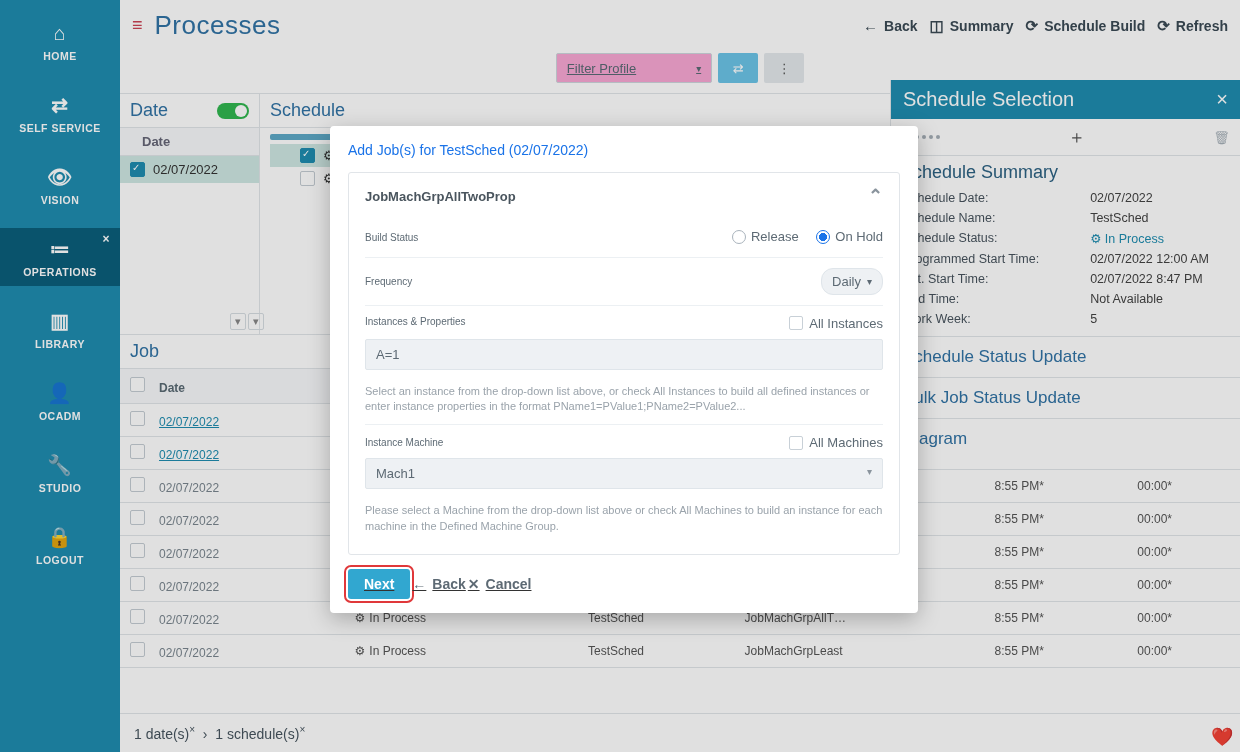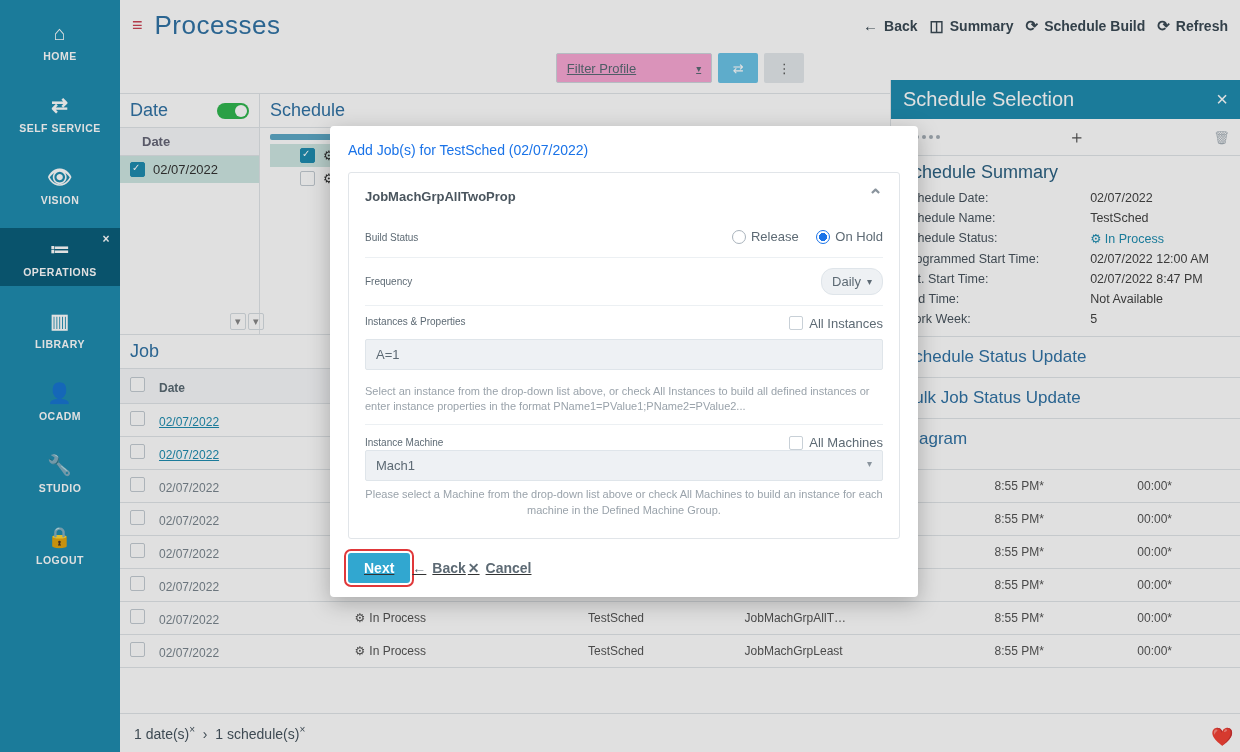--- a/index.html
+++ b/index.html
@@ -402,21 +402,21 @@
           <label>Instances &amp; Properties</label>
           <span class="cb">
               <span class="b"></span>
               <span>All Instances</span>
             </span>
         </div>
         <div class="inp"><span>A=1</span></div>
         <div class="help">Select an instance from the drop-down list above, or check All Instances to build all defined instances or enter instance properties in the format PName1=PValue1;PName2=PValue2...</div>
       </div>
 
-      <div class="frow" style="flex-direction:column;align-items:stretch;text-align:center;">
+      <div class="frow" style="flex-direction:column;align-items:stretch;gap:8px;">
         <div style="display:flex;justify-content:space-between;align-items:center;">
           <label>Instance Machine</label>
           <span class="cb">
               <span class="b"></span>
               <span>All Machines</span>
             </span>
         </div>
         <div class="inp" style="display:flex;justify-content:space-between;">
           <span>Mach1</span>
           <span style="font-size:10px;color:#8a949d;">▾</span>

